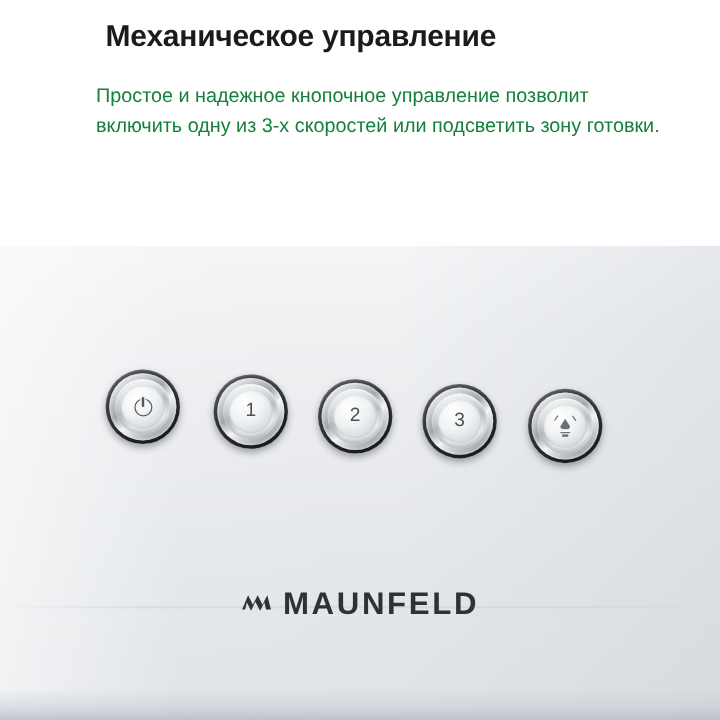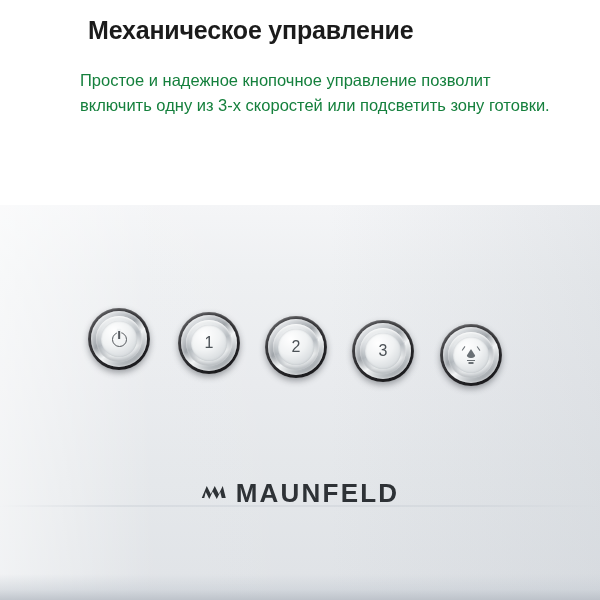--- a/index.html
+++ b/index.html
@@ -255,21 +255,21 @@
     width: 5px;
     height: 1.4px;
     background: #6a7075;
   }
 
   
   .logo {
     position: absolute;
     left: 50%;
     transform: translateX(-50%);
-    top: 275px;
+    top: 285px;
     display: flex;
     align-items: center;
     gap: 9px;
   }
 
   .logo-mark {
     width: 26px;
     height: 20px;
     position: relative;
   }

